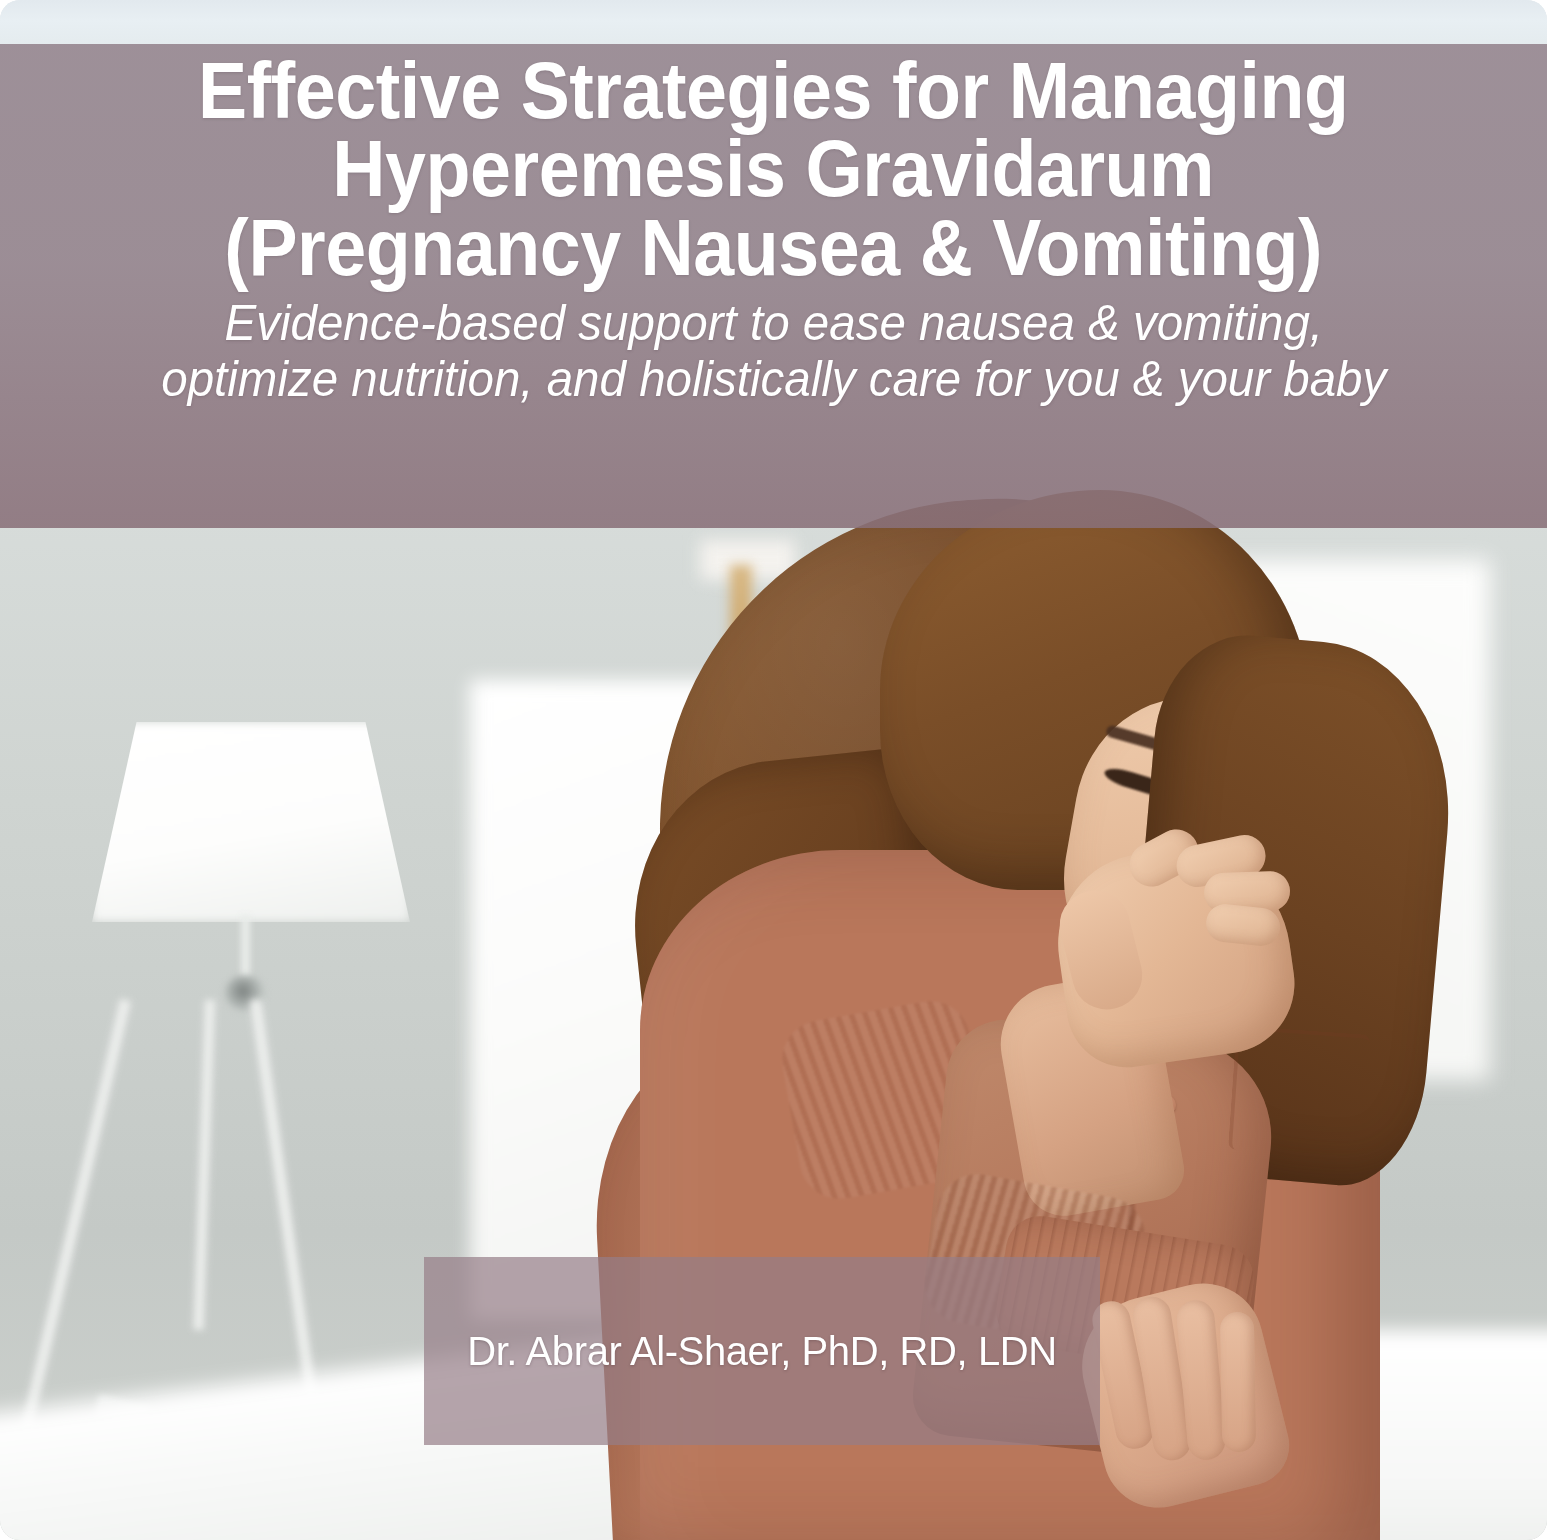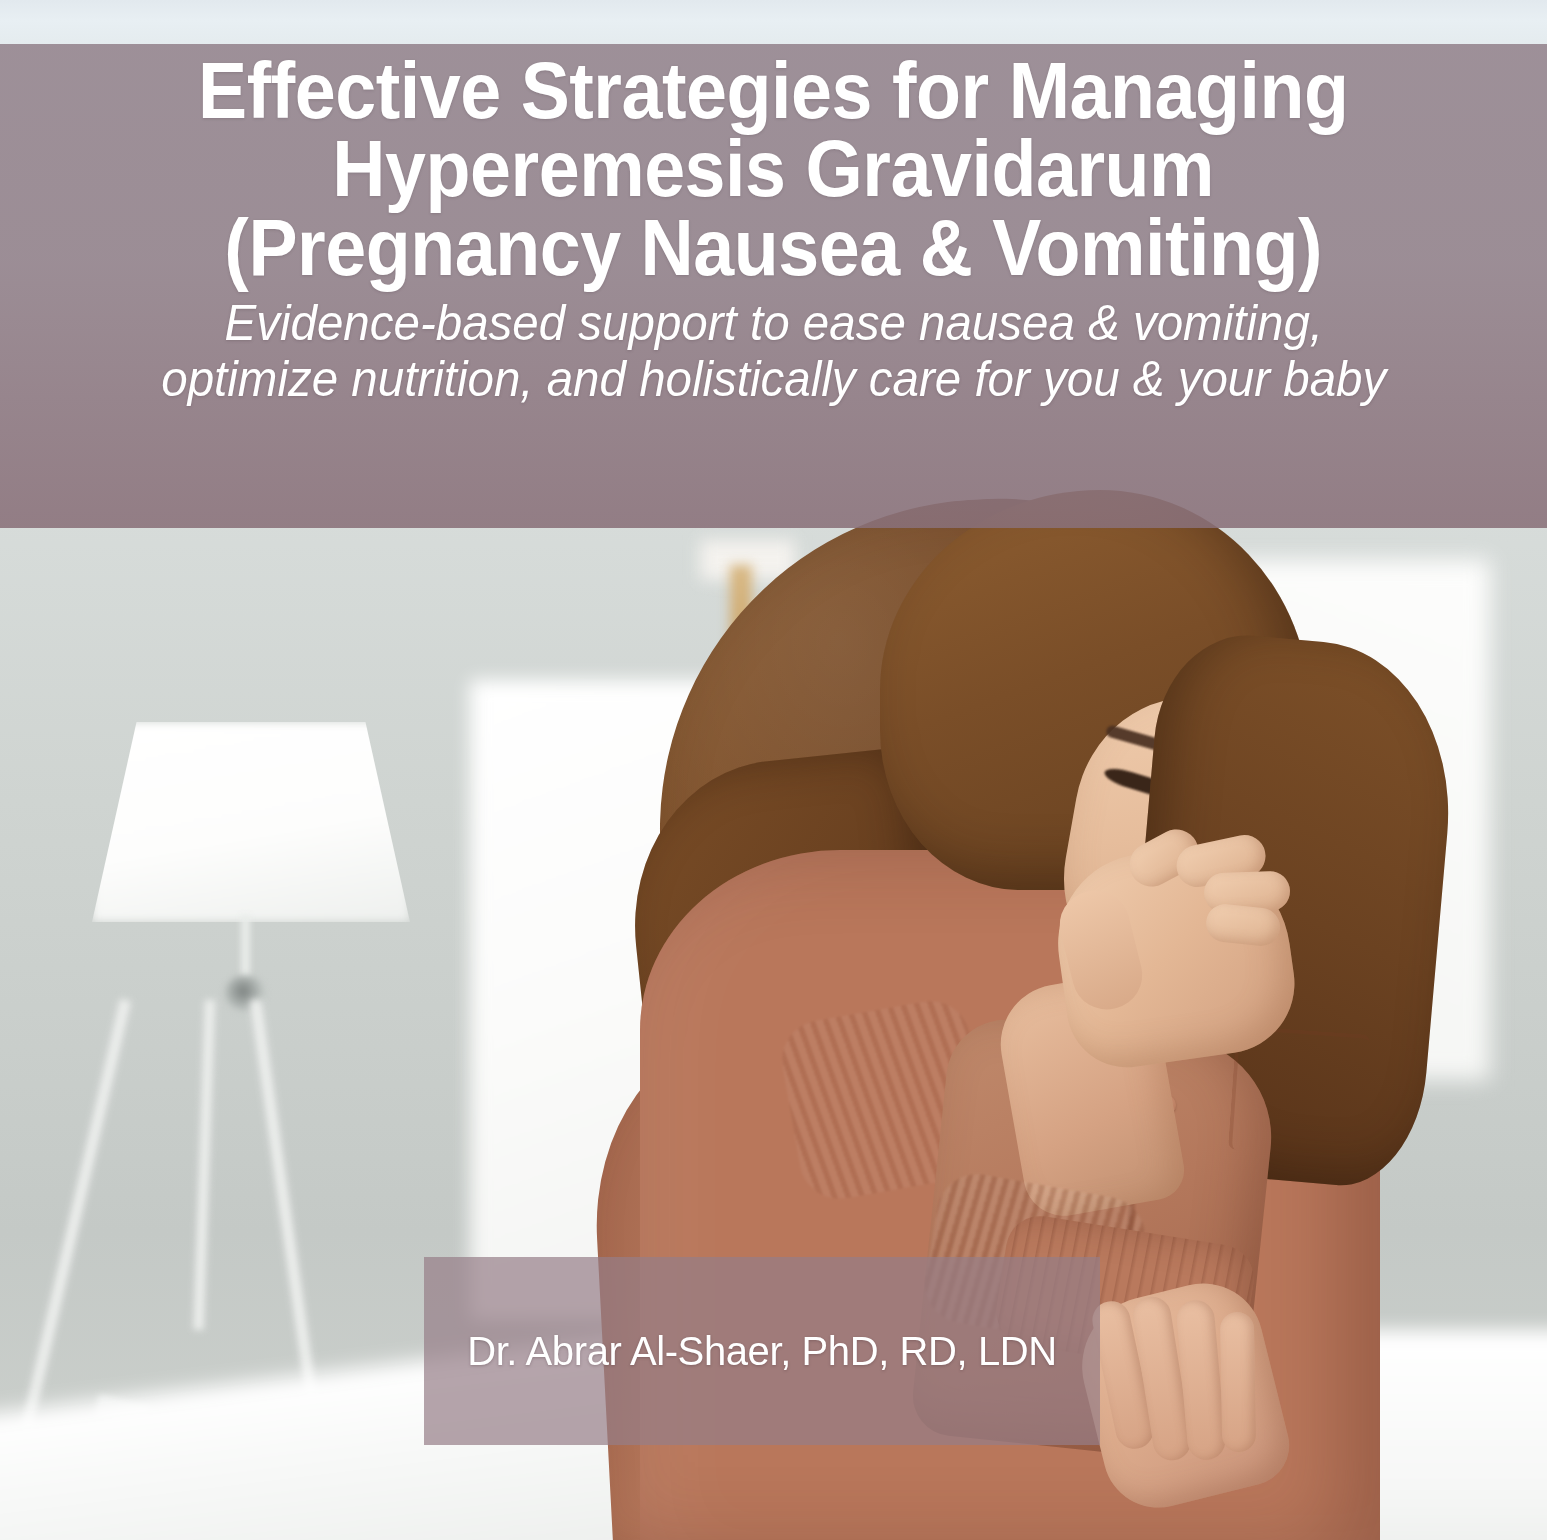--- a/index.html
+++ b/index.html
@@ -4,20 +4,21 @@
 <style>
   html,body{margin:0;padding:0;background:#fff;}
   body{font-family:"Liberation Sans", sans-serif;}
 
   .poster{
     position:relative;
     width:1547px;
     height:1540px;
     overflow:hidden;
     background:#e9eef1;
+    border-radius:20px;
   }
 
   
   .photo{
     position:absolute; inset:0;
     overflow:hidden;
   }
 
   
   .wall{

